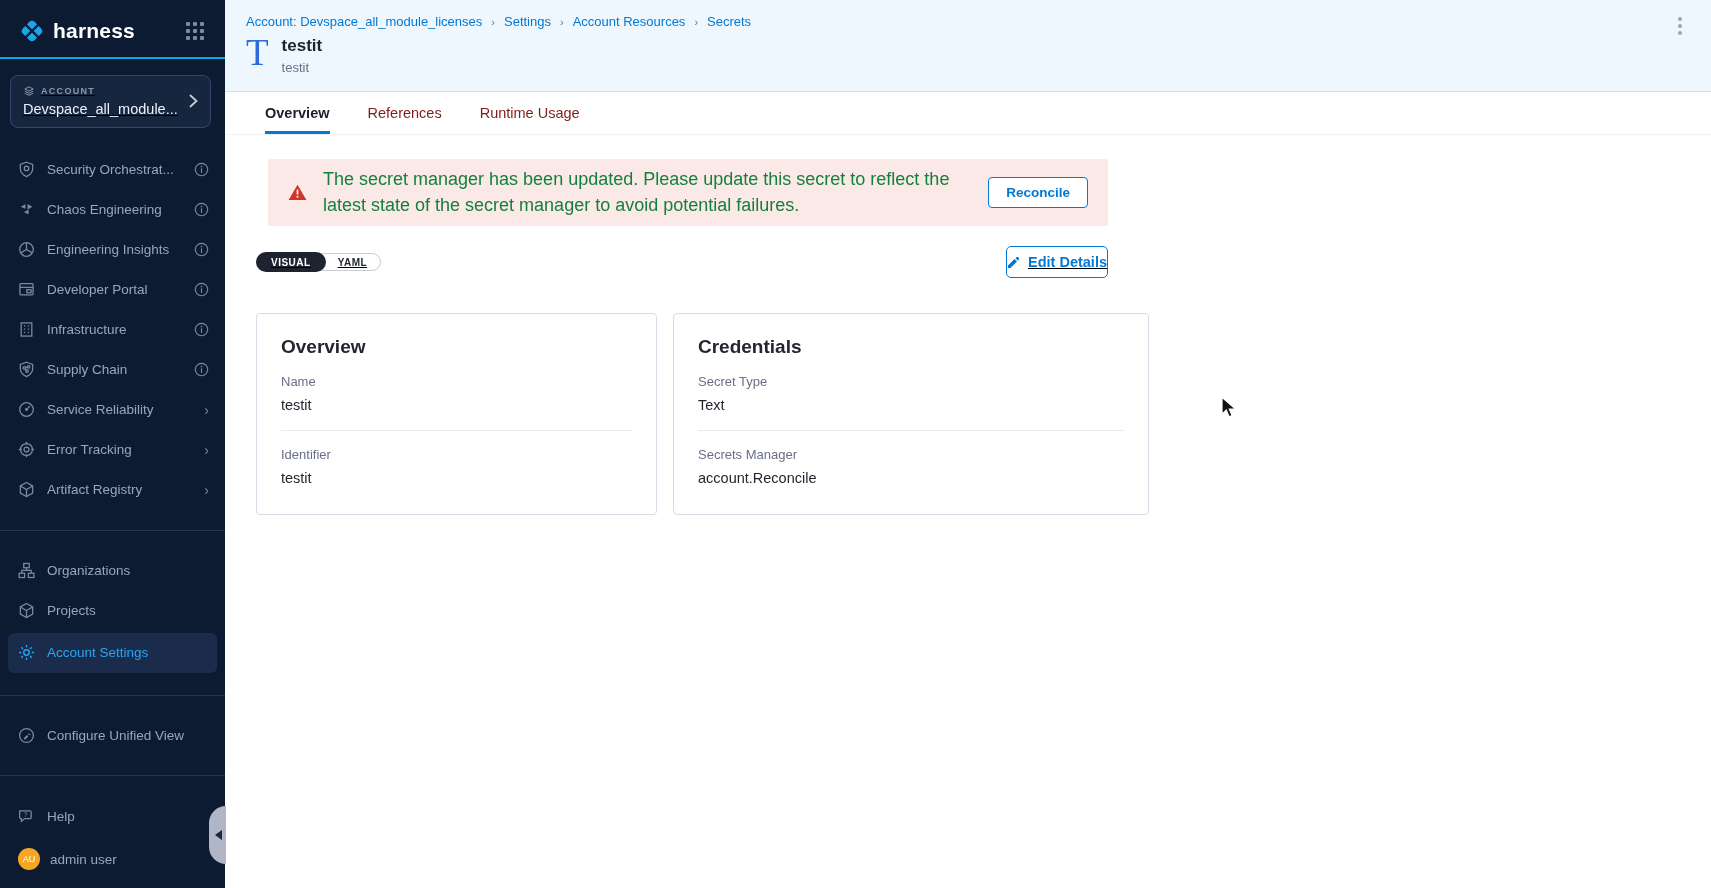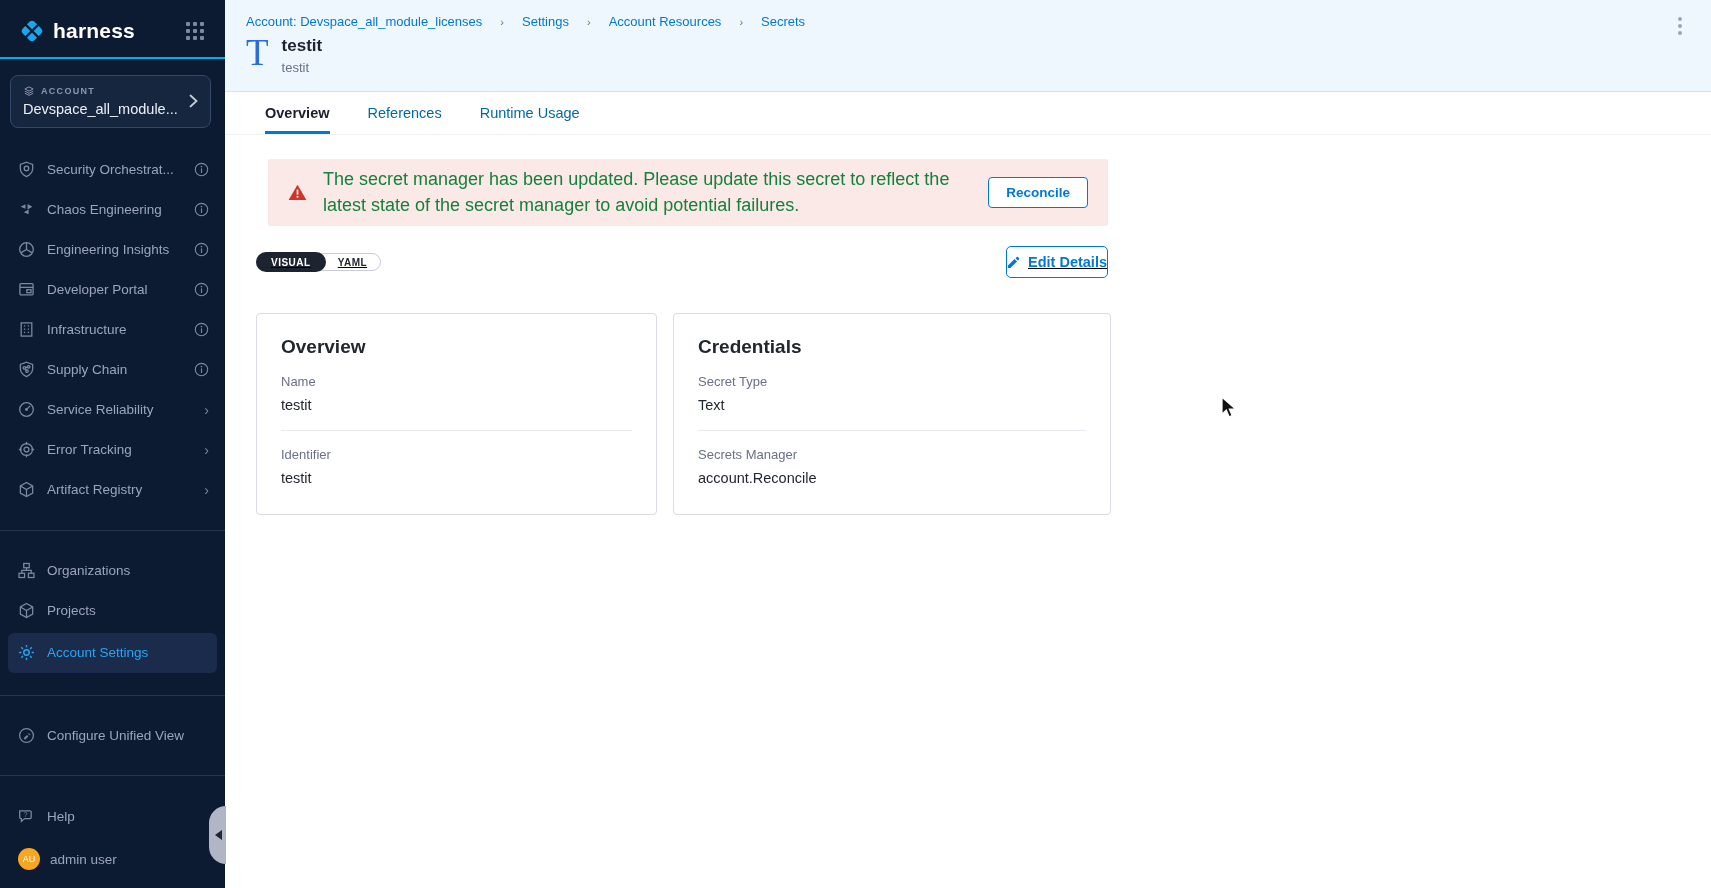--- a/index.html
+++ b/index.html
@@ -7,21 +7,21 @@
   body { position:relative; background:#fff; font-family:"Liberation Sans",sans-serif; }
 
   
   .sidebar { position:absolute; left:0; top:0; width:225px; height:888px; background:#0d1b32; display:flex; flex-direction:column; z-index:2; }
   .logo-row { display:flex; align-items:center; padding:17px 18px 12px 18px; }
   .logo-text { color:#fff; font-size:21px; font-weight:700; margin-left:7px; letter-spacing:.2px; }
   .apps-grid { margin-left:auto; display:grid; grid-template-columns:repeat(3,4px); grid-gap:3px; cursor:pointer; padding:3px; }
   .apps-grid i { width:4px; height:4px; border-radius:1px; background:#7d879e; }
   .teal-line { height:2px; background:#00ade4; }
 
-  .account-card { margin:16px 14px 0 10px; background:#17263f; border:1px solid #36466a; border-radius:8px; padding:9px 12px 10px; display:flex; align-items:center; cursor:pointer; }
+  .account-card { margin:16px 14px 0 10px; background:#17263f; border:1px solid #36466a; border-radius:8px; padding:9px 12px 10px; display:flex; align-items:center; cursor:pointer;text-decoration:underline; }
   .account-info { flex:1; min-width:0; }
   .account-label { font-size:9px; letter-spacing:1.3px; color:#8d97ad; font-weight:700; display:flex; gap:6px; align-items:center; }
   .account-name { font-size:14.5px; color:#edf0f6; margin-top:4px; white-space:nowrap; overflow:hidden; }
 
   .nav { margin-top:22px; }
   .nav-item { height:40px; display:flex; align-items:center; padding:0 16px 0 18px; font-size:13.5px; cursor:pointer; color:#9aa5bc; }
   .nav-item .icn { width:17px; height:17px; margin-right:12px; color:#7c88a1; flex:none; }
   .nav-item .label { flex:1; white-space:nowrap; overflow:hidden; }
   .trail-info { width:15px; height:15px; flex:none; color:#7c88a1; }
   .trail-chevron { color:#7c88a1; font-size:14px; line-height:1; flex:none; }
@@ -33,32 +33,32 @@
   .user-row { display:flex; align-items:center; padding:12px 18px 18px; cursor:pointer; }
   .avatar { width:22px; height:22px; border-radius:50%; background:#f5a623; color:#fff; font-size:9px; font-weight:400; display:flex; align-items:center; justify-content:center; margin-right:10px; flex:none; }
   .user-name { font-size:13.5px; color:#9aa5bc; }
 
   .collapse-handle { position:absolute; left:209px; top:806px; width:17px; height:58px; background:#b0b6c5; border-radius:30px 0 0 30px; cursor:pointer; display:flex; align-items:center; justify-content:flex-end; z-index:3; }
   .collapse-handle .tri { width:0; height:0; border-top:5px solid transparent; border-bottom:5px solid transparent; border-right:7px solid #1e2638; margin-right:4px; }
 
   
   .main { position:absolute; left:225px; top:0; width:1486px; height:888px; background:#fff; }
   .page-header { height:92px; background:#eef7fd; border-bottom:1px solid #dcdfea; position:relative; padding:14px 0 0 21px; }
-  .breadcrumb { font-size:13px; display:flex; gap:18px; align-items:center; }
+  .breadcrumb { font-size:13px; display:flex; gap:9px; align-items:center; }
   .crumb { color:#0278d5; cursor:pointer; }
   .crumb-sep { color:#6b6f87; font-size:11px; margin-top:1px; }
   .title-row { display:flex; margin-top:7px; align-items:flex-start; }
   .type-glyph { font-family:"Liberation Serif",serif; font-size:37px; line-height:34px; color:#2c6bd9; margin-right:13px; }
   .page-title { font-size:17px; font-weight:700; color:#1f2330; }
   .page-subtitle { font-size:13px; color:#6b6f87; margin-top:4px; }
   .kebab { position:absolute; right:25px; top:13px; display:flex; flex-direction:column; gap:3px; cursor:pointer; padding:4px; }
   .kebab i { width:4px; height:4px; border-radius:50%; background:#9fa3ba; }
 
   .tab-bar { height:43px; display:flex; align-items:stretch; padding-left:40px; gap:38px; border-bottom:1px solid #eff1f5; }
-  .tab { display:flex; align-items:center; font-size:14.5px; color:#0369a1; cursor:pointer; border-bottom:3px solid transparent; padding-top:3px; }
+  .tab { display:flex; align-items:center; font-size:14.5px; color:#7f1d1d; cursor:pointer; border-bottom:3px solid transparent; padding-top:3px; }
   .tab.active { color:#1b1e2b; font-weight:700; border-bottom-color:#0278d5; }
 
   .content { padding:24px 0 0 31px; }
   .alert { width:840px; margin-left:12px; background:#fbe9e7; border-radius:2px; display:flex; align-items:center; padding:8px 20px; min-height:49px; }
   .alert-icon { margin-right:16px; flex:none; }
   .alert-text { font-size:18px; color:#15803d; line-height:1.42; max-width:665px; font-weight:500; }
   .alert-action { margin-left:auto; background:#fff; border:1px solid #0278d5; color:#0278d5; font-weight:700; font-size:13.5px; height:31px; padding:0 17px; border-radius:4px; cursor:pointer; font-family:inherit; }
 
   .toolbar { width:852px; display:flex; align-items:center; margin-top:20px;text-decoration:underline; }
   .seg-toggle { display:inline-flex; align-items:center; height:18px; border:1px solid #c9ccd9; border-radius:10px; background:#fff; }
@@ -397,21 +397,21 @@
           <div class="field-label">Name</div>
           <div class="field-value">testit</div>
         </div>
         <div class="card-divider"></div>
         <div class="field">
           <div class="field-label">Identifier</div>
           <div class="field-value">testit</div>
         </div>
       </div>
 
-      <div class="card" style="width:438px">
+      <div class="card" style="width:476px">
         <div class="card-title">Credentials</div>
         <div class="field">
           <div class="field-label">Secret Type</div>
           <div class="field-value">Text</div>
         </div>
         <div class="card-divider"></div>
         <div class="field">
           <div class="field-label">Secrets Manager</div>
           <div class="field-value">account.Reconcile</div>
         </div>

